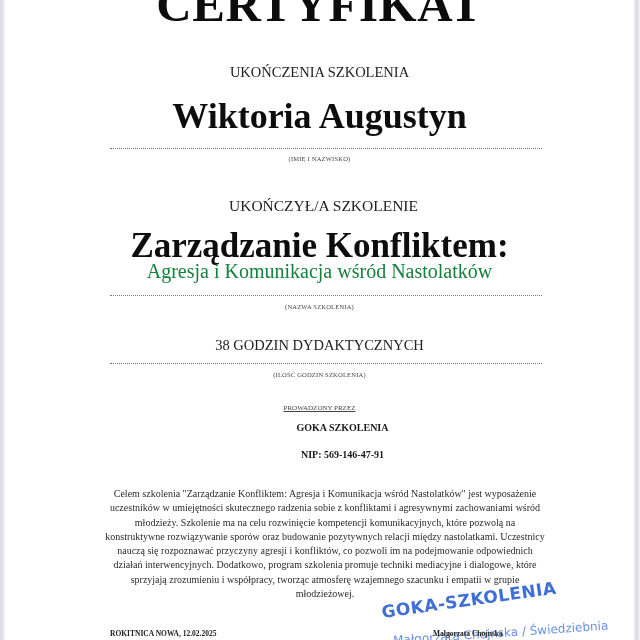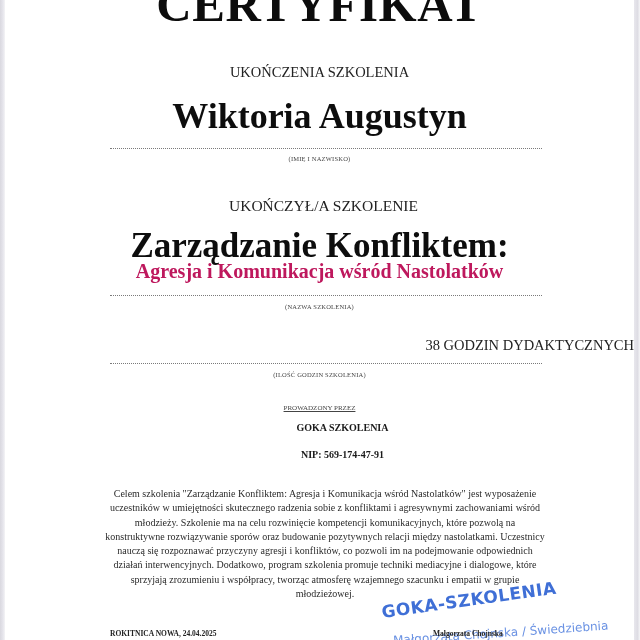--- a/index.html
+++ b/index.html
@@ -71,28 +71,27 @@
     }
     .course1 {
       top: 226px;
       font-size: 35px;
       font-weight: bold;
       color: #0d0d0d;
     }
     .course2 {
       top: 260px;
       font-size: 20px;
-      font-weight: bold;
-      color: #be185d;
+      font-weight: normal;
+      color: #15803d;
     }
     .hours {
       top: 337px;
       font-size: 14.5px;
       color: #222;
-      text-align: right;
     }
     .ledby {
       top: 404px;
       font-size: 7px;
       color: #444;
       text-decoration: underline;
     }
     .org {
       font-size: 10px;
       font-weight: bold;
@@ -178,25 +177,25 @@
   <div class="c course2">Agresja i Komunikacja wśród Nastolatków</div>
   <div class="dots" style="top:295px;"></div>
   <div class="c caption" style="top:303px;">(NAZWA SZKOLENIA)</div>
 
   <div class="c hours">38 GODZIN DYDAKTYCZNYCH</div>
   <div class="dots" style="top:363px;"></div>
   <div class="c caption" style="top:371px;">(ILOŚĆ GODZIN SZKOLENIA)</div>
 
   <div class="c ledby">PROWADZONY PRZEZ</div>
   <div class="c org" style="top:422px;">GOKA SZKOLENIA</div>
-  <div class="c org" style="top:449px;">NIP: 569-174-47-91</div>
+  <div class="c org" style="top:449px;">NIP: 569-146-47-91</div>
 
   <div class="para">Celem szkolenia "Zarządzanie Konfliktem: Agresja i Komunikacja wśród Nastolatków" jest wyposażenie uczestników w umiejętności skutecznego radzenia sobie z konfliktami i agresywnymi zachowaniami wśród młodzieży. Szkolenie ma na celu rozwinięcie kompetencji komunikacyjnych, które pozwolą na konstruktywne rozwiązywanie sporów oraz budowanie pozytywnych relacji między nastolatkami. Uczestnicy nauczą się rozpoznawać przyczyny agresji i konfliktów, co pozwoli im na podejmowanie odpowiednich działań interwencyjnych. Dodatkowo, program szkolenia promuje techniki mediacyjne i dialogowe, które sprzyjają zrozumieniu i współpracy, tworząc atmosferę wzajemnego szacunku i empatii w grupie młodzieżowej.</div>
 
-  <div class="place-date">ROKITNICA NOWA, 24.04.2025</div>
+  <div class="place-date">ROKITNICA NOWA, 12.02.2025</div>
 
   <div class="stamp">
     <div class="stamp-main">GOKA-SZKOLENIA</div>
     <div class="stamp-sub">Małgorzata Chojnska / Świedziebnia</div>
   </div>
   <div class="signer">Małgorzata Chojnska</div>
 
 </div>
 <div class="edge-right"></div>
 

